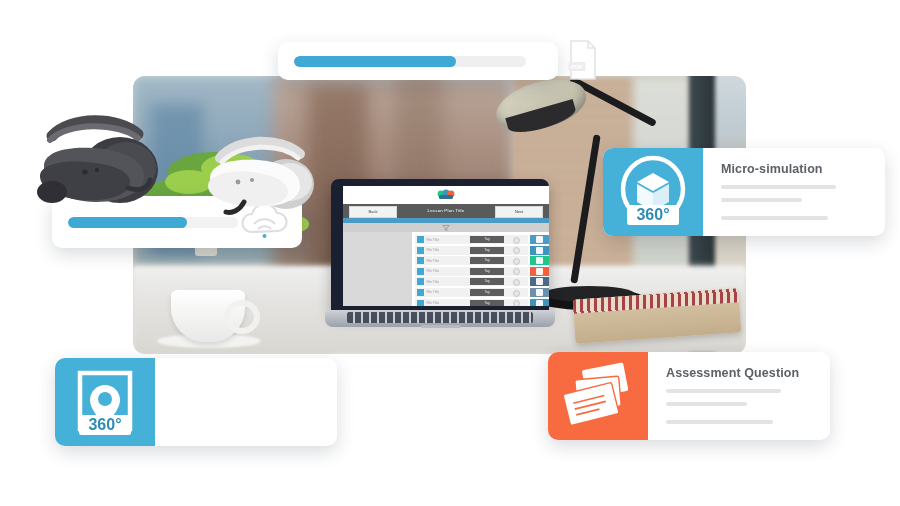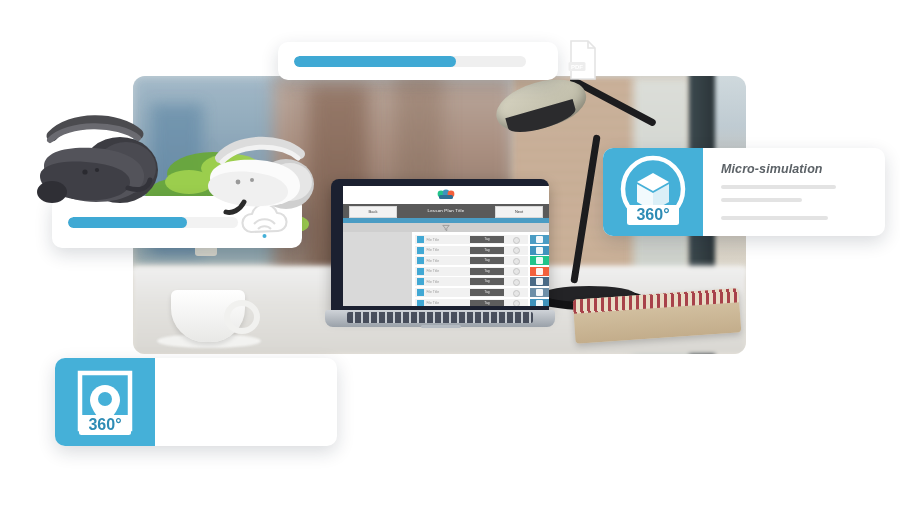--- a/index.html
+++ b/index.html
@@ -119,21 +119,21 @@
   .topCard{left:278px;top:42px;width:280px;height:38px;display:flex;align-items:center;}
   .bar{margin-left:16px;width:232px;height:11px;border-radius:6px;background:#efefef;overflow:hidden;}
   .barFill{height:100%;border-radius:6px;background:#3fa9d4;}
   .pdf{position:absolute;left:568px;top:40px;width:30px;height:40px;}
 
   .vrCard{left:52px;top:196px;width:250px;height:52px;display:flex;align-items:center;}
   .vrBar{margin-left:16px;width:170px;height:11px;border-radius:6px;background:#f2f2f2;overflow:hidden;}
 
   .featCard{width:282px;height:88px;display:flex;overflow:hidden;}
   .featIcon{width:100px;height:100%;flex:none;display:flex;align-items:center;justify-content:center;}
-  .featBody{flex:1;padding:14px 16px 0 18px;font-style:italic;}
+  .featBody{flex:1;padding:14px 16px 0 18px;}
   .featTitle{font-size:12.5px;font-weight:bold;color:#5b6166;letter-spacing:.1px;}
   .ln{height:4px;border-radius:2px;background:#e3e3e3;margin-top:9px;}
 
   .cardMicro{left:603px;top:148px;}
   .cardVideo{left:55px;top:358px;}
   .cardAssess{left:548px;top:352px;}
   .cardVideo .featIcon,.cardMicro .featIcon{background:#45b0d8;}
   .cardAssess .featIcon{background:#f86b40;}
 
   
@@ -399,14 +399,34 @@
       <svg width="78" height="78" viewBox="0 0 78 78">
         <path d="M14 10 H64 V66 H14 Z" fill="none" stroke="#fff" stroke-width="4.5"></path>
         <path d="M39 22 C30.7 22 24 28.7 24 37 C24 48 39 62 39 62 C39 62 54 48 54 37 C54 28.7 47.3 22 39 22 Z" fill="#fff"></path>
         <circle cx="39" cy="36" r="7" fill="#45b0d8"></circle>
         <rect x="13" y="52" width="52" height="20" rx="2.5" fill="#fff"></rect>
         <text x="39" y="67" font-family="Liberation Sans, sans-serif" font-size="16" font-weight="bold" fill="#2e8cb5" text-anchor="middle">360°</text>
       </svg>
     </div>
   </div>
 
+  <div class="card featCard cardAssess">
+    <div class="featIcon">
+      <svg width="80" height="72" viewBox="0 0 80 72">
+        <rect x="26" y="6" width="42" height="29" rx="2" fill="#fff" transform="rotate(-11 47 20)"></rect>
+        <rect x="18" y="18" width="44" height="30" rx="2" fill="#fff" stroke="#f86b40" stroke-width="1.4" transform="rotate(-5 40 33)"></rect>
+        <rect x="8" y="28" width="50" height="32" rx="2" fill="#fff" stroke="#f86b40" stroke-width="1.4" transform="rotate(-14 33 44)"></rect>
+        <g stroke="#f86b40" stroke-width="1.7" transform="rotate(-14 33 44)">
+          <line x1="16" y1="39" x2="48" y2="39"></line>
+          <line x1="16" y1="45" x2="48" y2="45"></line>
+          <line x1="16" y1="51" x2="40" y2="51"></line>
+        </g>
+      </svg>
+    </div>
+    <div class="featBody">
+      <div class="featTitle">Assessment Question</div>
+      <div class="ln" style="width:78%"></div>
+      <div class="ln" style="width:55%"></div>
+      <div class="ln" style="width:72%;margin-top:14px"></div>
+    </div>
+  </div>
 
 </div>
 
 </body></html>

